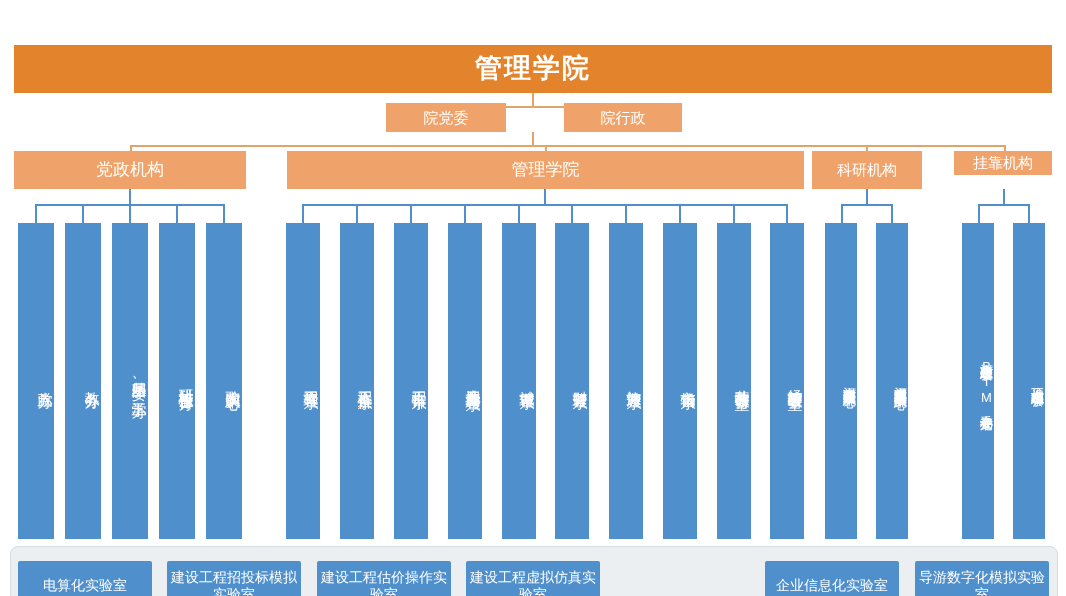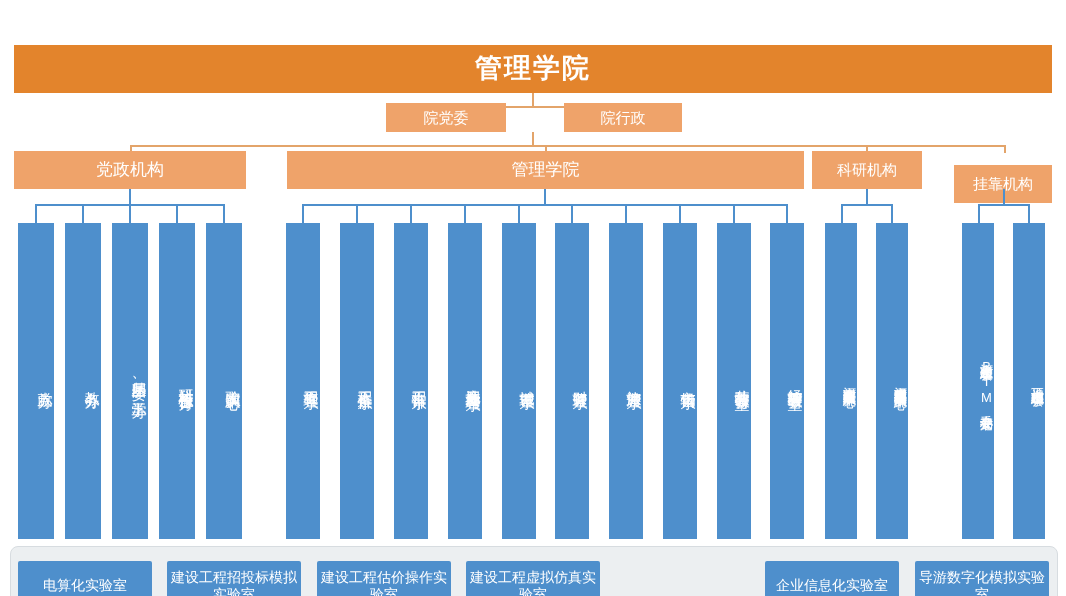--- a/index.html
+++ b/index.html
@@ -123,21 +123,21 @@
 
   <div class="node cat-orange" style="left:14px; top:114px; width:232px; height:38px;">
     <span>党政机构</span>
   </div>
   <div class="node cat-orange" style="left:287px; top:114px; width:517px; height:38px;">
     <span>管理学院</span>
   </div>
   <div class="node cat-orange small" style="left:812px; top:114px; width:110px; height:38px;">
     <span>科研机构</span>
   </div>
-  <div class="node cat-orange small" style="left:954px; top:128px; width:98px; height:38px;">
+  <div class="node cat-orange small" style="left:954px; top:114px; width:98px; height:24px;">
     <span>挂靠机构</span>
   </div>
 
   <div class="ln" style="left:129px; top:152px; width:2px; height:16px;"></div>
   <div class="ln" style="left:35px; top:167px; width:190px; height:2px;"></div>
   <div class="ln" style="left:35px; top:167px; width:2px; height:19px;"></div>
   <div class="ln" style="left:82px; top:167px; width:2px; height:19px;"></div>
   <div class="ln" style="left:129px; top:167px; width:2px; height:19px;"></div>
   <div class="ln" style="left:176px; top:167px; width:2px; height:19px;"></div>
   <div class="ln" style="left:223px; top:167px; width:2px; height:19px;"></div>

